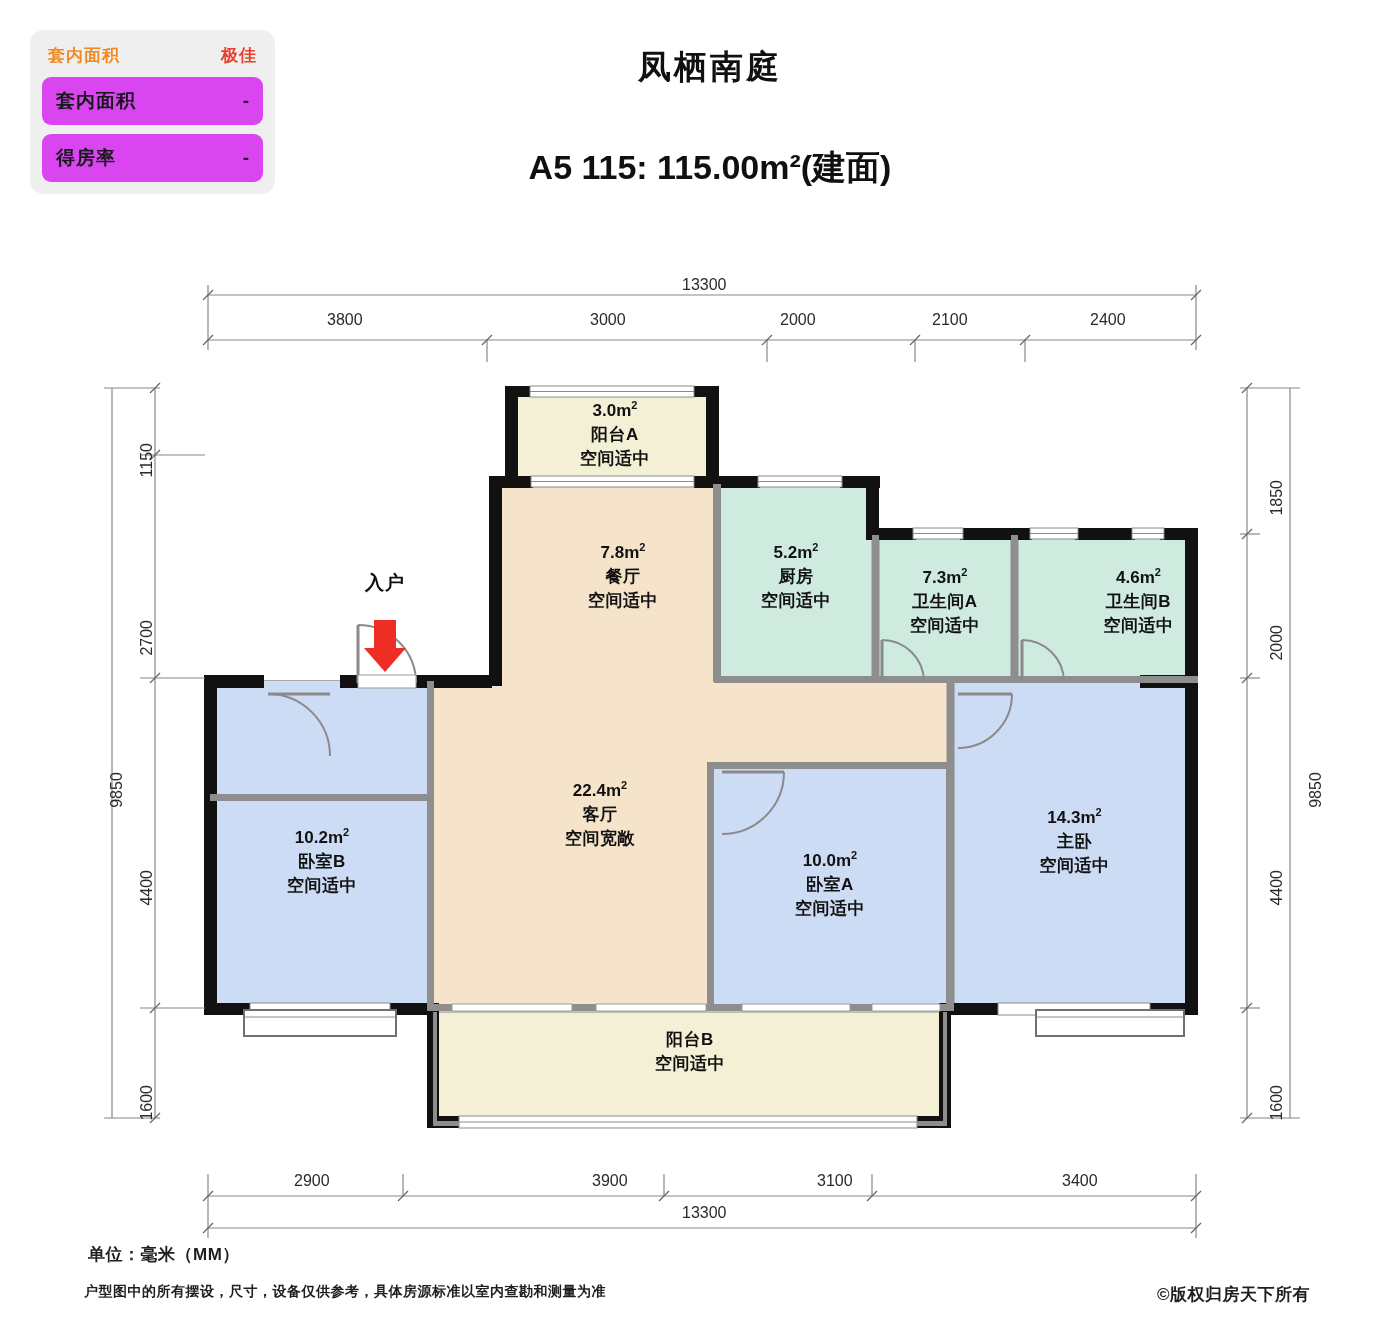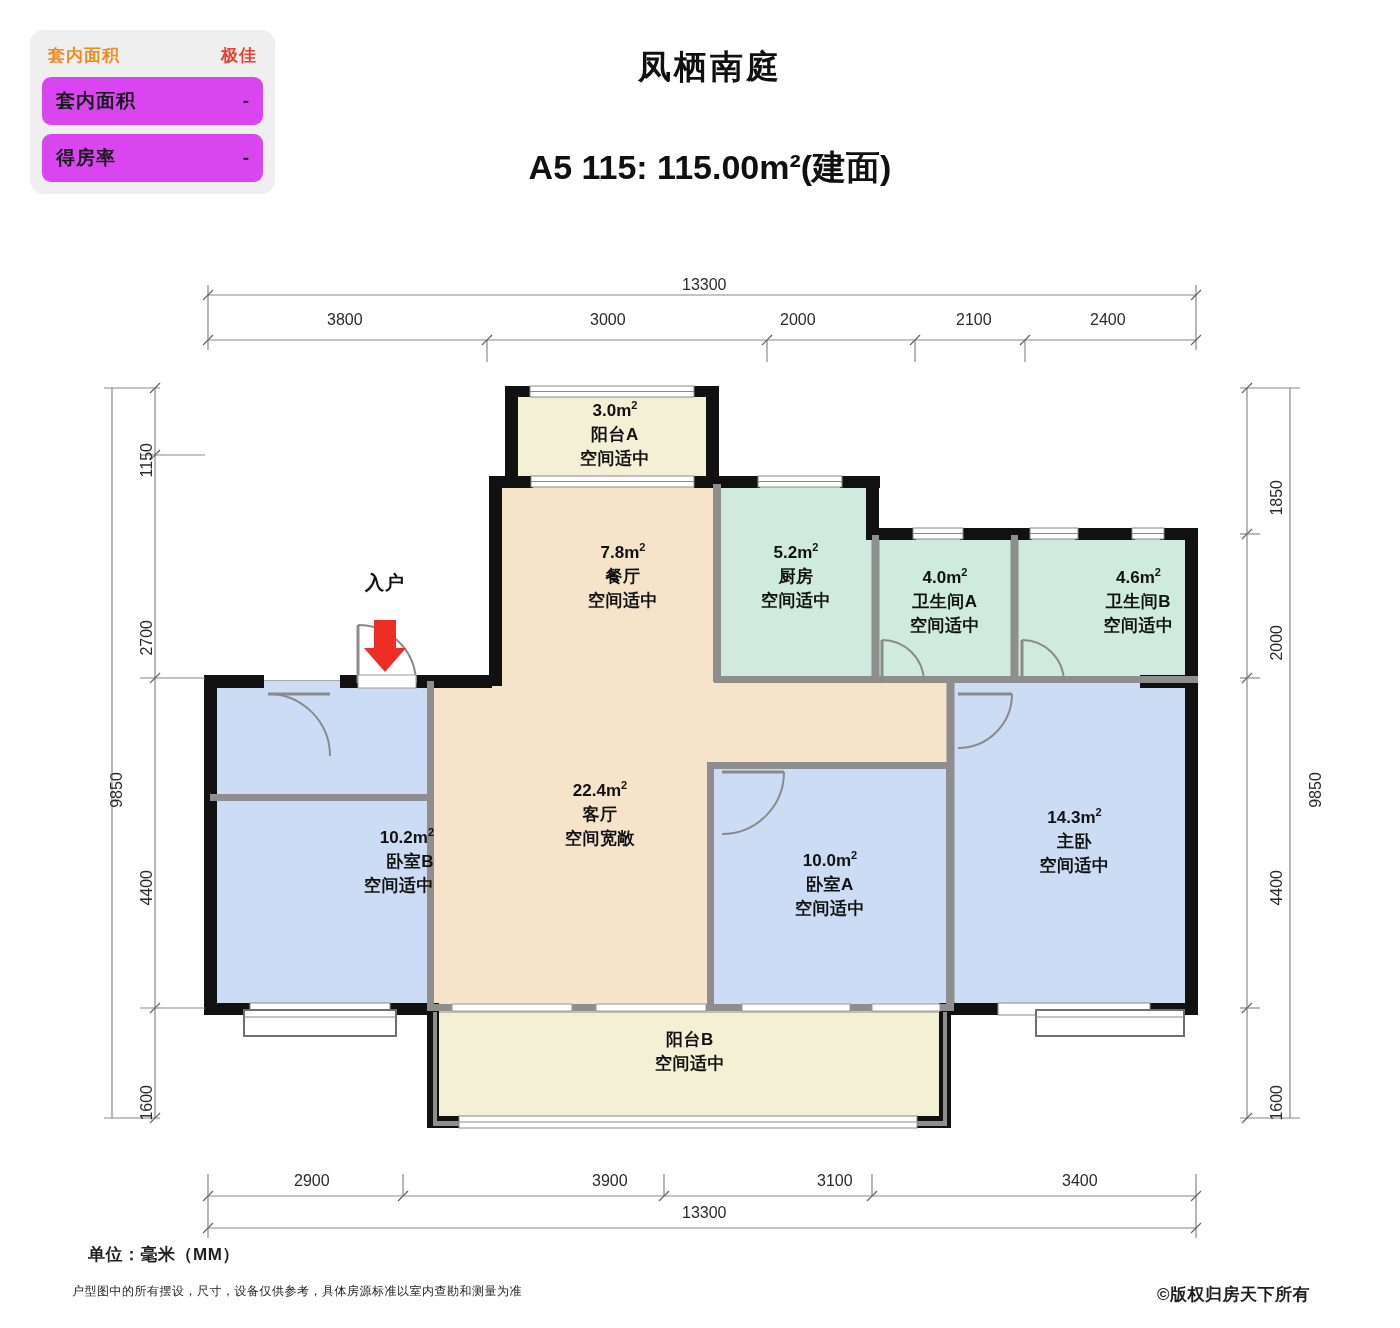--- a/index.html
+++ b/index.html
@@ -146,24 +146,24 @@
     position: absolute;
     left: 88px;
     top: 1243px;
     font-size: 17px;
     font-weight: 600;
     color: #1f1f1f;
     letter-spacing: 0.5px;
   }
   .disclaimer {
     position: absolute;
-    left: 72px;
+    left: 84px;
     top: 1283px;
-    font-size: 12px;
-    font-weight: 400;
+    font-size: 14px;
+    font-weight: 700;
     color: #1f1f1f;
     letter-spacing: 0.5px;
   }
   .copyright {
     position: absolute;
     right: 90px;
     top: 1283px;
     font-size: 17px;
     font-weight: 600;
     color: #1f1f1f;
@@ -431,21 +431,21 @@
       <line x1="1242" y1="1013" x2="1252" y2="1003"></line>
       <line x1="1242" y1="1123" x2="1252" y2="1113"></line>
     </g>
   </g>
 </svg>
 
 <div class="dimtxt" style="left:682px; top:276px;" data-name="dim-top-total">13300</div>
 <div class="dimtxt" style="left:327px; top:311px;" data-name="dim-top-seg-1">3800</div>
 <div class="dimtxt" style="left:590px; top:311px;" data-name="dim-top-seg-2">3000</div>
 <div class="dimtxt" style="left:780px; top:311px;" data-name="dim-top-seg-3">2000</div>
-<div class="dimtxt" style="left:932px; top:311px;margin-left:24px;" data-name="dim-top-seg-4">2100</div>
+<div class="dimtxt" style="left:932px; top:311px;" data-name="dim-top-seg-4">2100</div>
 <div class="dimtxt" style="left:1090px; top:311px;" data-name="dim-top-seg-5">2400</div>
 
 <div class="dimtxt" style="left:294px; top:1172px;" data-name="dim-bottom-seg-1">2900</div>
 <div class="dimtxt" style="left:556px; top:1172px;margin-left:36px;" data-name="dim-bottom-seg-2">3900</div>
 <div class="dimtxt" style="left:817px; top:1172px;" data-name="dim-bottom-seg-3">3100</div>
 <div class="dimtxt" style="left:1062px; top:1172px;" data-name="dim-bottom-seg-4">3400</div>
 <div class="dimtxt" style="left:682px; top:1204px;" data-name="dim-bottom-total">13300</div>
 
 <div class="dimtxt v" style="left:138px; top:443px; transform: rotate(-90deg) translate(-100%,0);" data-name="dim-left-seg-1">1150</div>
 <div class="dimtxt v" style="left:138px; top:620px; transform: rotate(-90deg) translate(-100%,0);" data-name="dim-left-seg-2">2700</div>
@@ -471,38 +471,38 @@
   <div class="room-desc" data-name="room-desc-dining">空间适中</div>
 </div>
 
 <div class="room-label" style="left:720px; width:152px; top:540px;" data-name="room-label-kitchen">
   <div class="room-area" data-name="room-area-kitchen"><span>5.2m</span><sup>2</sup></div>
   <div class="room-name" data-name="room-name-kitchen">厨房</div>
   <div class="room-desc" data-name="room-desc-kitchen">空间适中</div>
 </div>
 
 <div class="room-label" style="left:879px; width:132px; top:565px;" data-name="room-label-bath-a">
-  <div class="room-area" data-name="room-area-bath-a"><span>4.0m</span><sup>2</sup></div>
+  <div class="room-area" data-name="room-area-bath-a"><span>7.3m</span><sup>2</sup></div>
   <div class="room-name" data-name="room-name-bath-a">卫生间A</div>
   <div class="room-desc" data-name="room-desc-bath-a">空间适中</div>
 </div>
 
 <div class="room-label" style="left:1018px; width:177px; top:565px;padding-left:32px;" data-name="room-label-bath-b">
   <div class="room-area" data-name="room-area-bath-b"><span>4.6m</span><sup>2</sup></div>
   <div class="room-name" data-name="room-name-bath-b">卫生间B</div>
   <div class="room-desc" data-name="room-desc-bath-b">空间适中</div>
 </div>
 
 <div class="room-label" style="left:487px; width:226px; top:778px;" data-name="room-label-living">
   <div class="room-area" data-name="room-area-living"><span>22.4m</span><sup>2</sup></div>
   <div class="room-name" data-name="room-name-living">客厅</div>
   <div class="room-desc" data-name="room-desc-living">空间宽敞</div>
 </div>
 
-<div class="room-label" style="left:210px; width:224px; top:825px;text-align:right;" data-name="room-label-bedroom-b">
+<div class="room-label" style="left:210px; width:224px; top:825px;" data-name="room-label-bedroom-b">
   <div class="room-area" data-name="room-area-bedroom-b"><span>10.2m</span><sup>2</sup></div>
   <div class="room-name" data-name="room-name-bedroom-b">卧室B</div>
   <div class="room-desc" data-name="room-desc-bedroom-b">空间适中</div>
 </div>
 
 <div class="room-label" style="left:713px; width:234px; top:848px;" data-name="room-label-bedroom-a">
   <div class="room-area" data-name="room-area-bedroom-a"><span>10.0m</span><sup>2</sup></div>
   <div class="room-name" data-name="room-name-bedroom-a">卧室A</div>
   <div class="room-desc" data-name="room-desc-bedroom-a">空间适中</div>
 </div>

